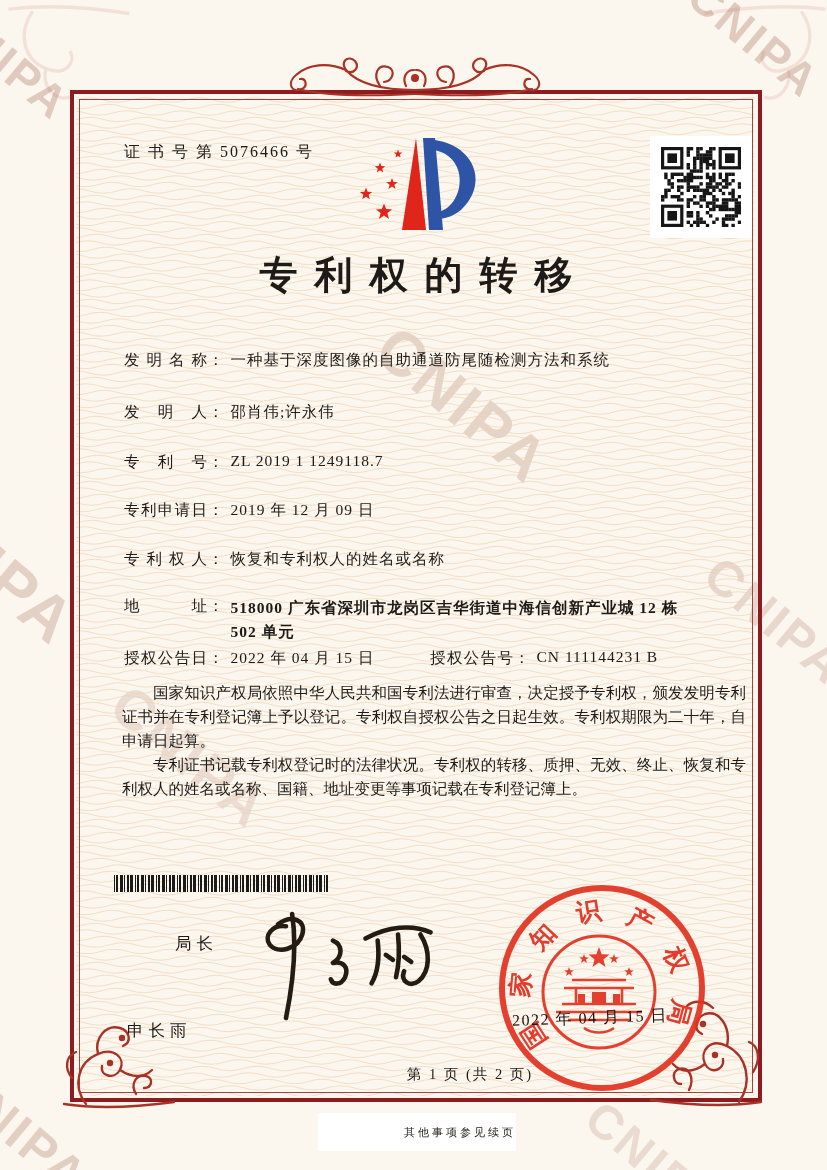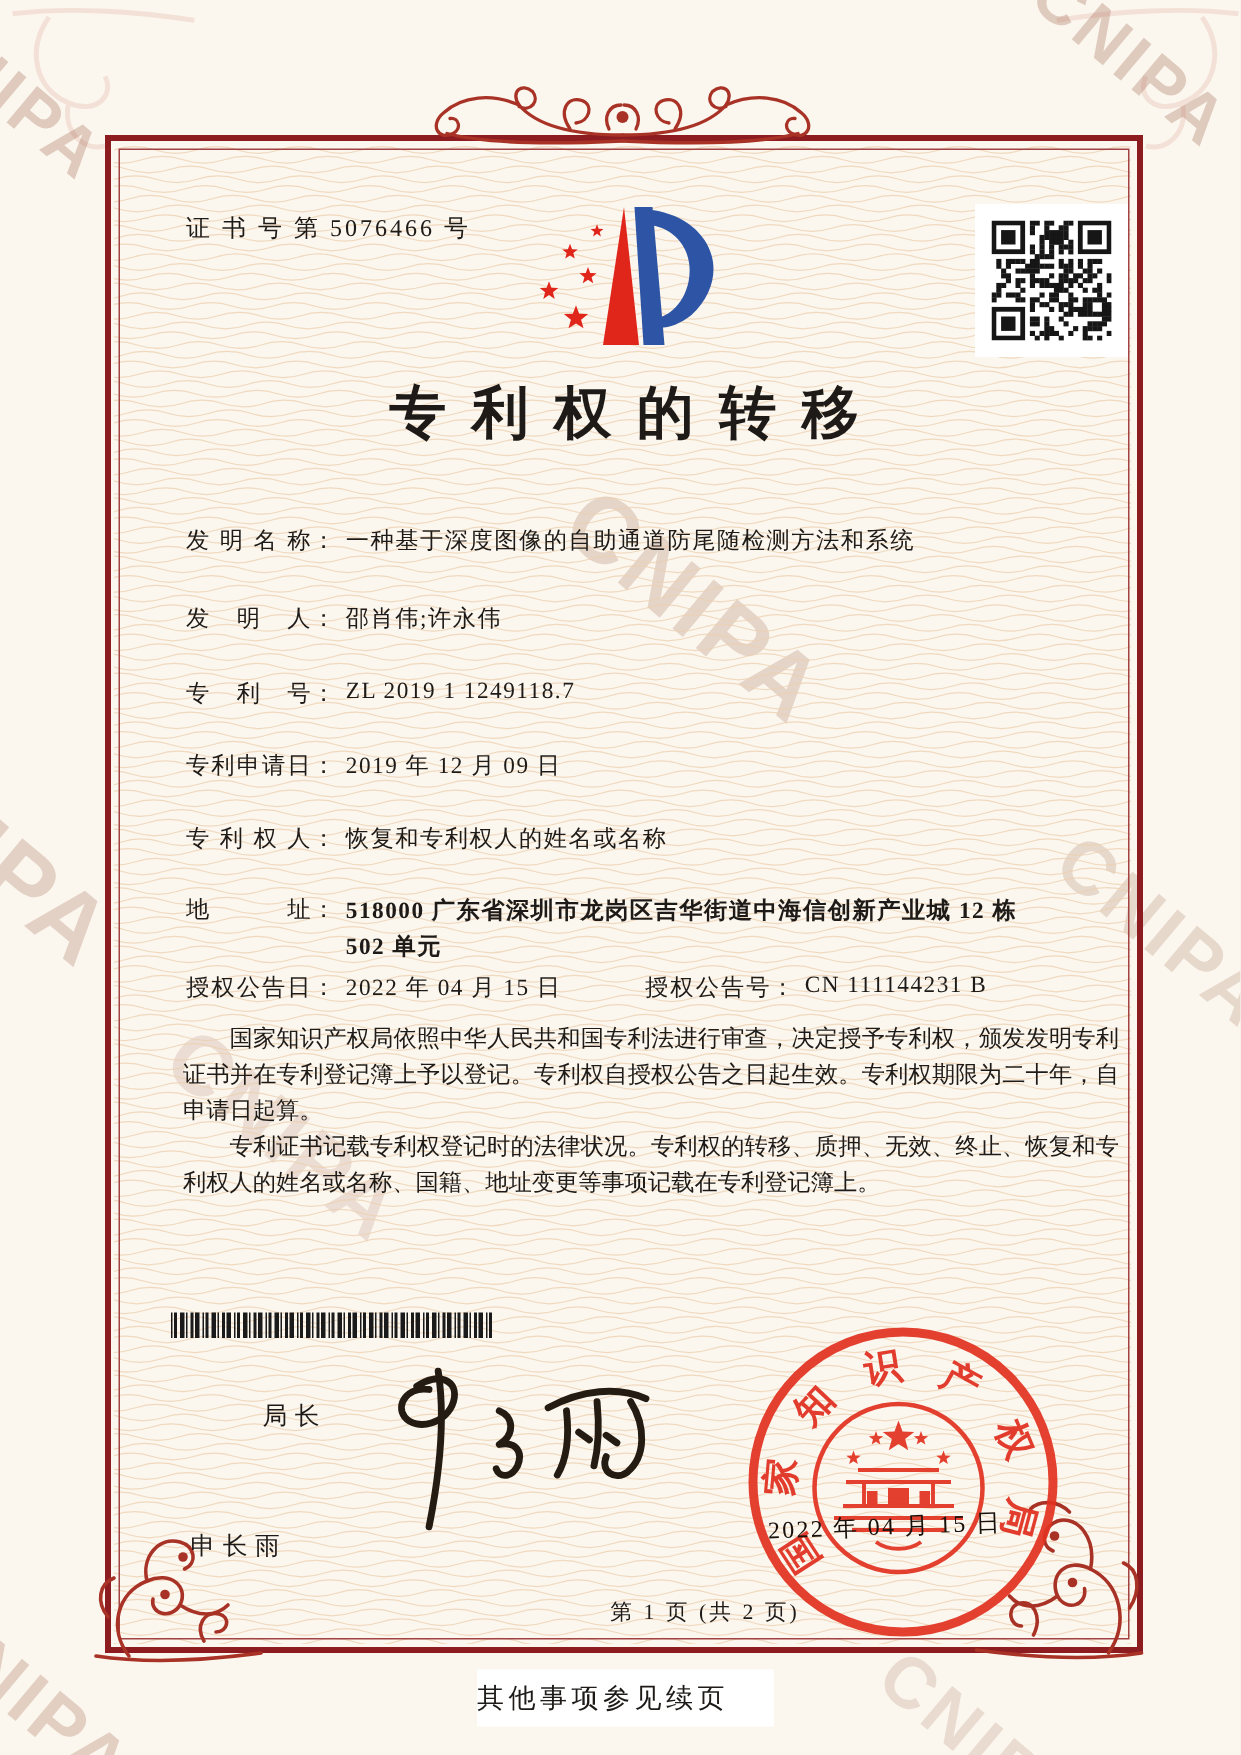--- a/index.html
+++ b/index.html
@@ -36,21 +36,21 @@
   #signer-name{position:absolute;left:127px;top:1005px;font-size:16.5px;letter-spacing:5px;margin-top:15px;}
   #signature{position:absolute;left:236px;top:910px;}
   #seal{position:absolute;left:496px;top:882px;width:212px;height:212px;opacity:.93;}
   .seal-ch{position:absolute;font-size:25px;font-weight:bold;color:#e02f1f;
            font-family:"Liberation Serif","DejaVu Serif",serif;}
   #seal-date{position:absolute;left:512px;top:1008px;font-size:16px;letter-spacing:1.5px;
              color:#17100b;transform:rotate(-2deg);}
   #page-no{position:absolute;left:70px;top:1065px;width:800px;text-align:center;
            font-size:14.5px;letter-spacing:2px;}
   #cont-box{position:absolute;left:318px;top:1113px;width:198px;height:38px;background:#ffffff;
-            display:flex;align-items:center;justify-content:flex-start;font-size:18px;letter-spacing:3px;}
+            display:flex;align-items:center;justify-content:flex-end;font-size:11px;letter-spacing:3px;}
   .ornament{position:absolute;pointer-events:none;}
   .faint{opacity:.13;}
 </style>
 </head>
 <body>
 
 <div id="page">
 
   <div class="wm" style="left:-38px;top:-10px;font-size:46px;opacity:.5;">CNIPA</div>
   <div class="wm" style="left:712px;top:-32px;font-size:46px;opacity:.5;">CNIPA</div>

